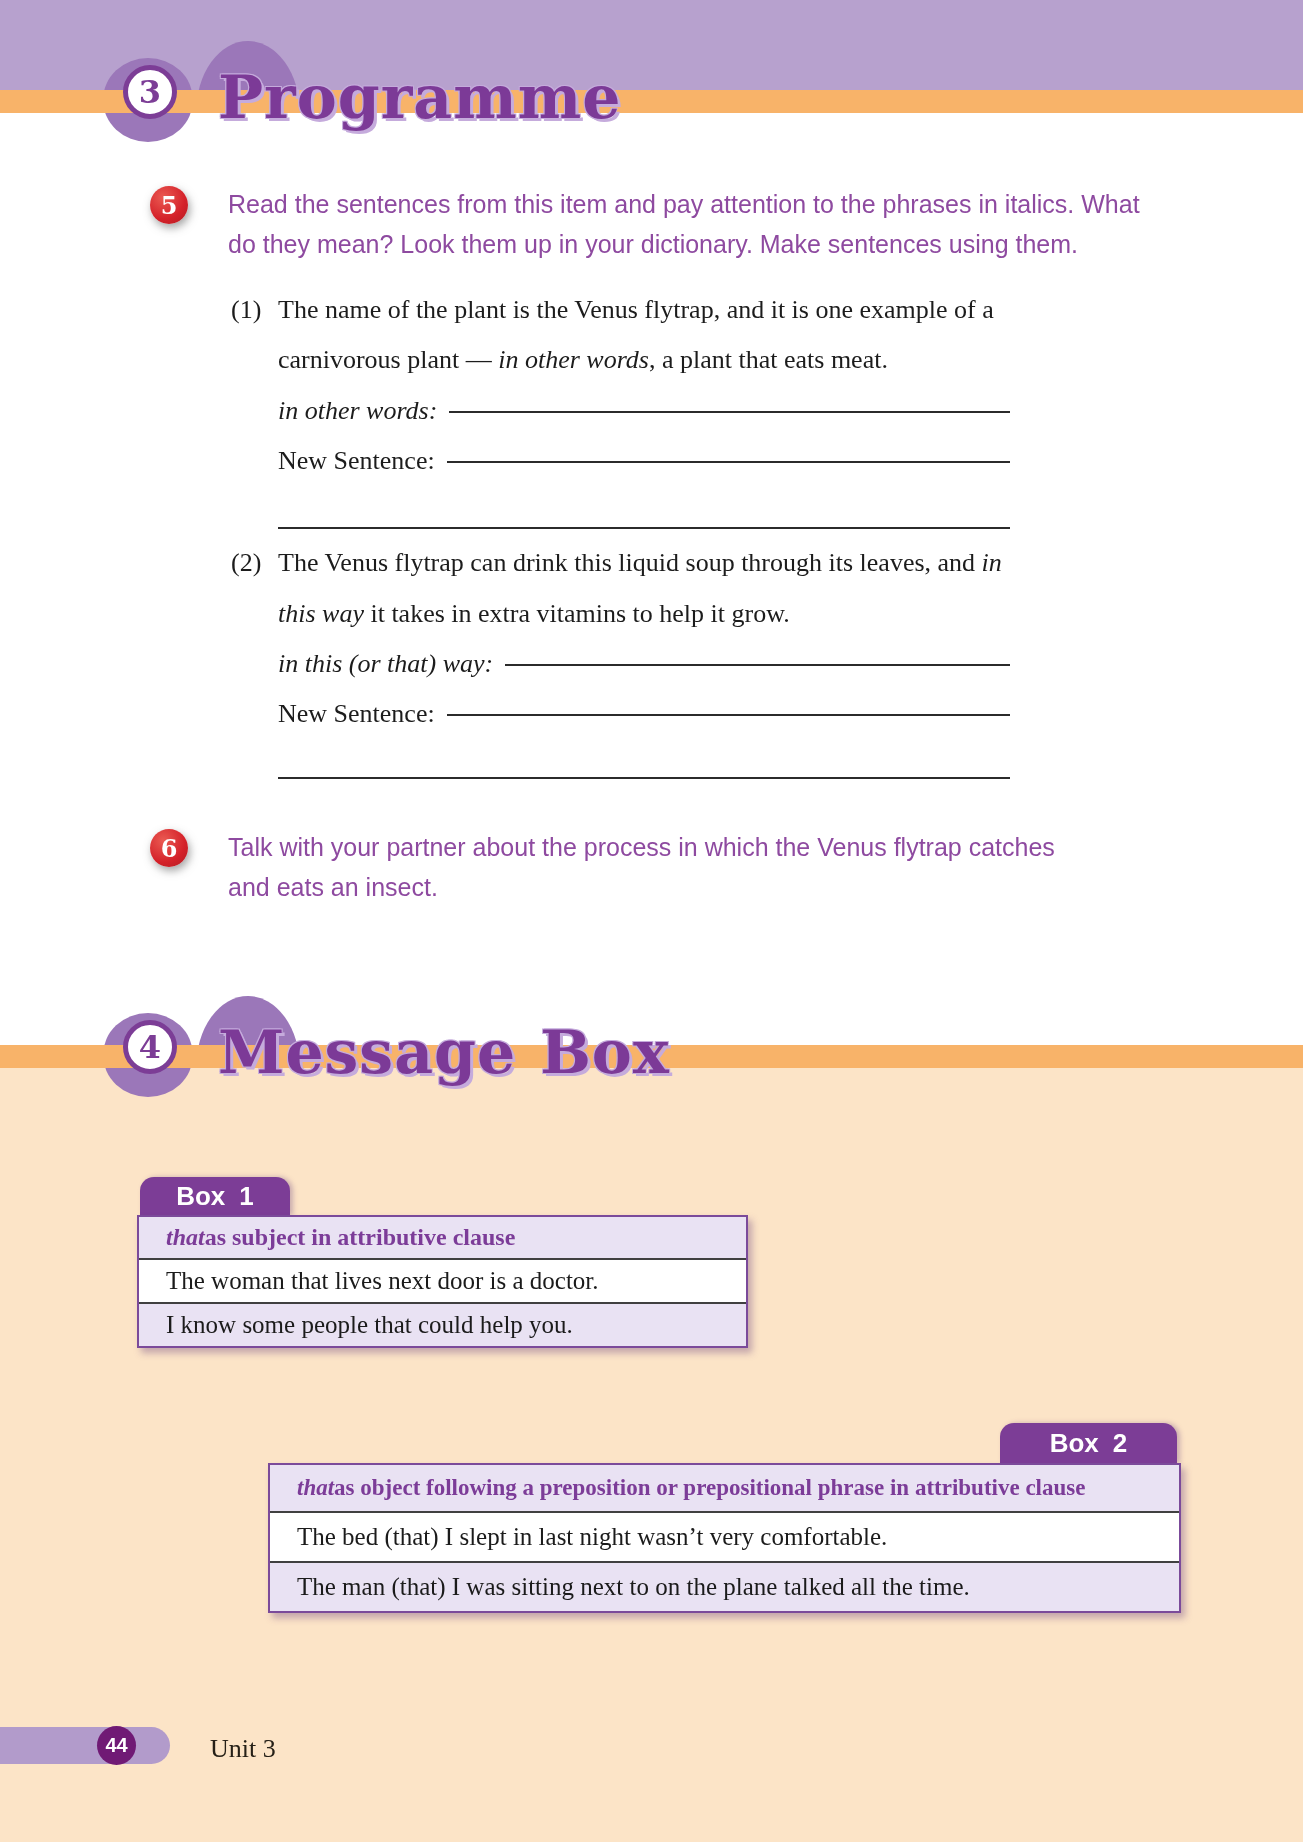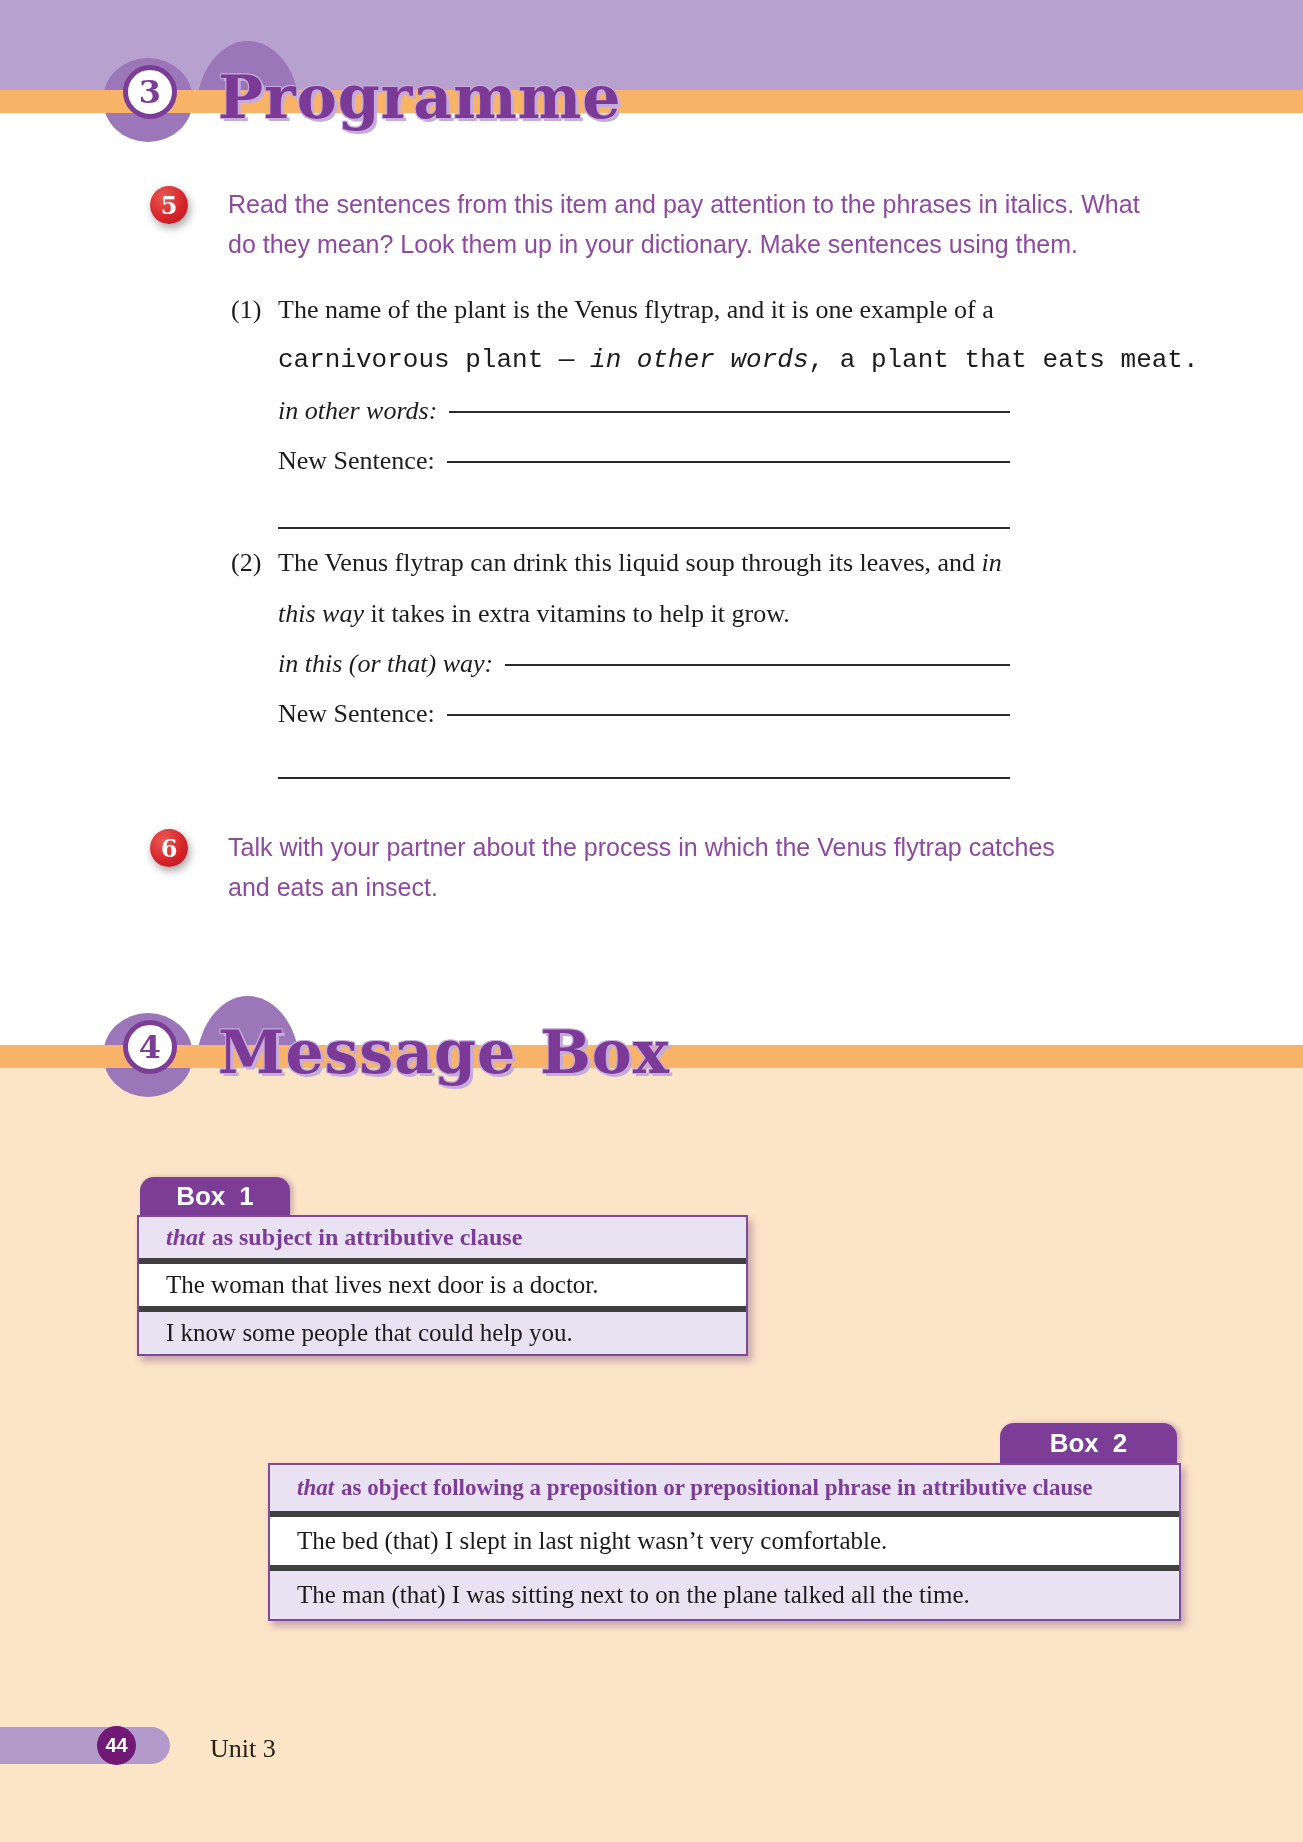--- a/index.html
+++ b/index.html
@@ -52,25 +52,25 @@
     font-family:"Liberation Sans", sans-serif;font-weight:bold;font-size:26px;
     display:flex;align-items:center;justify-content:center;gap:14px;
     box-shadow:3px 0 5px rgba(110,70,130,.35);
   }
   .g-table{
     background:#ffffff;border:2px solid #7b4a9a;
     box-shadow:4px 5px 7px rgba(110,70,130,.4);
   }
   .g-row{
     display:flex;align-items:center;padding-left:27px;
-    font-size:25px;color:#1b1b1b;border-top:6px solid #404040;white-space:nowrap;
+    font-size:25px;color:#1b1b1b;border-top:2px solid #404040;white-space:nowrap;
   }
   .g-row:first-child{border-top:none;}
   .g-head{
-    background:#e9e2f3;color:#7c3c98;font-weight:bold;font-size:24px;gap:7px;
+    background:#e9e2f3;color:#7c3c98;font-weight:bold;font-size:24px;
   }
   .g-lav{background:#e9e2f3;}
 
   
   .footer-pill{left:0;top:1727px;width:170px;height:37px;background:#b29bcb;border-radius:0 19px 19px 0;}
   .page-circle{
     left:97px;top:1726px;width:39px;height:39px;border-radius:50%;background:#701a75;
     display:flex;align-items:center;justify-content:center;
     font-family:"Liberation Sans", sans-serif;font-weight:bold;font-size:20px;color:#ffffff;
   }
@@ -92,21 +92,21 @@
   <span>5</span>
 </div>
 <div class="abs instr" style="left:228px;top:184px;">
   <div>Read the sentences from this item and pay attention to the phrases in italics. What</div>
   <div>do they mean? Look them up in your dictionary. Make sentences using them.</div>
 </div>
 
 <div class="abs sent" style="left:231px;top:288px;">
   <span class="num-col">(1)</span><span><span>The name of the plant is the Venus flytrap, and it is one example of a</span></span>
 </div>
-<div class="abs sent" style="left:278px;top:338px;font-family:Liberation Mono, monospace;"><span>carnivorous plant — </span><i>in other words</i><span>, a plant that eats meat.</span></div>
+<div class="abs sent" style="left:278px;top:338px;"><span>carnivorous plant — </span><i>in other words</i><span>, a plant that eats meat.</span></div>
 <div class="abs sent line-row" style="left:278px;top:389px;width:732px;">
   <span class="lbl"><i>in other words:</i></span>
   <span class="fill"></span>
 </div>
 <div class="abs sent line-row" style="left:278px;top:439px;width:732px;">
   <span>New Sentence:</span>
   <span class="fill"></span>
 </div>
 <div class="abs blank-line" style="left:278px;top:495px;width:732px;height:32px;"></div>
 

